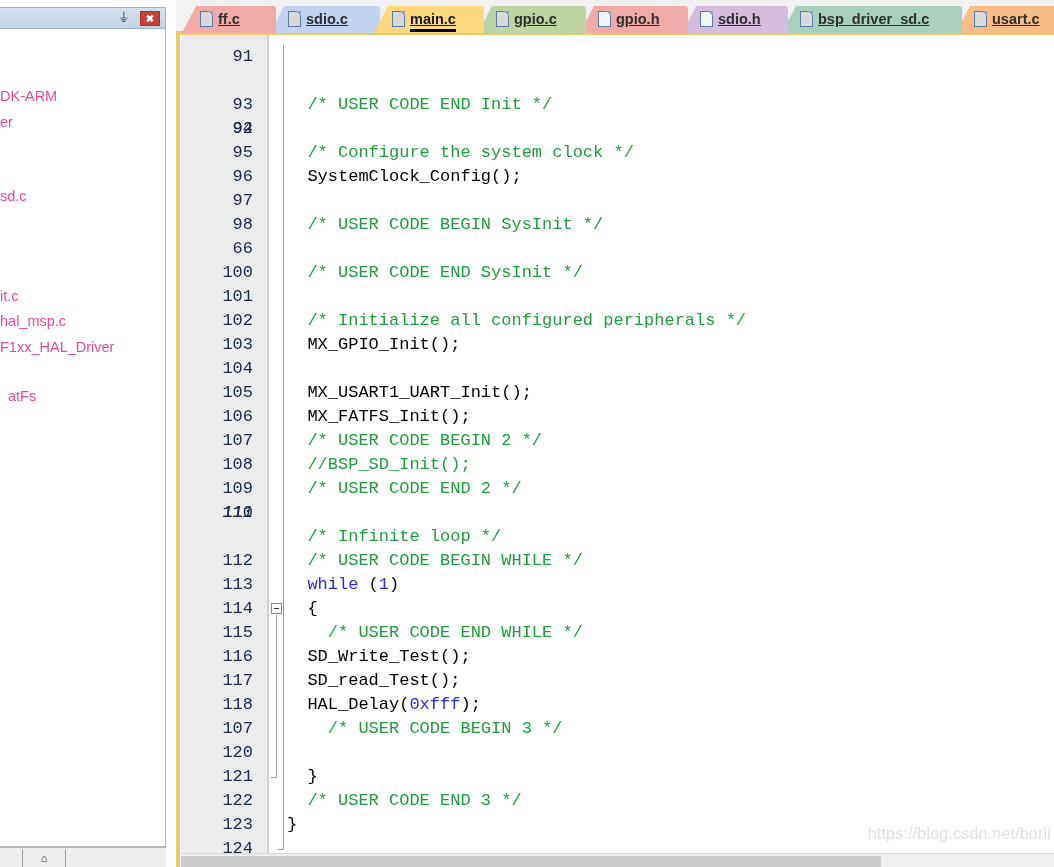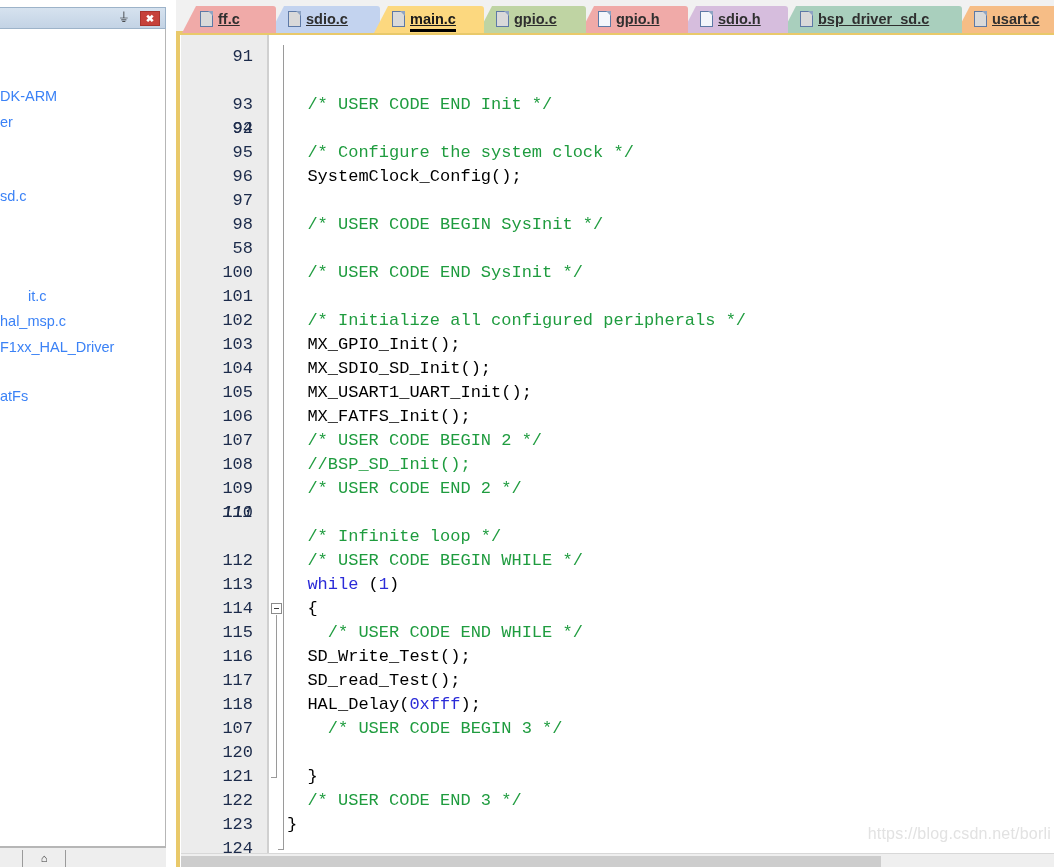--- a/index.html
+++ b/index.html
@@ -33,21 +33,21 @@
     box-sizing:border-box;
   }
   #tree-body{
     position:absolute;left:0;top:29px;width:166px;height:818px;
     background:#ffffff;border:1px solid #b6b6b6;border-left:none;border-top:none;
     box-sizing:border-box;overflow:hidden;
   }
   .tree-row{
     position:absolute;left:0;white-space:nowrap;
     font-family:"Liberation Sans", sans-serif;
-    font-size:14.5px;color:#3b82f6;text-align:center;
+    font-size:14.5px;color:#ec4899;text-align:center;
   }
   #tree-bottom-strip{
     position:absolute;left:0;top:847px;width:166px;height:20px;
     background:#eeeeee;border-top:1px solid #b6b6b6;
     box-sizing:border-box;
   }
   #tree-bottom-strip .btab{
     position:absolute;top:2px;height:17px;
     border-left:1px solid #9a9a9a;border-right:1px solid #9a9a9a;
     font-size:11px;color:#333;
@@ -208,24 +208,24 @@
 
   <div id="left-panel">
     <div id="left-panel-header">
       <div class="pin">⏚</div>
       <div class="closebtn">✖</div>
     </div>
     <div id="tree-body">
         <div class="tree-row" style="top: 59px; left: 0px;">DK-ARM</div>
         <div class="tree-row" style="top: 85px; left: 0px;">er</div>
         <div class="tree-row" style="top: 159px; left: 0px;">sd.c</div>
-        <div class="tree-row" style="top: 259px; left: 16px; padding-left: 12px;">it.c</div>
+        <div class="tree-row" style="top: 259px; left: 0px;">it.c</div>
         <div class="tree-row" style="top: 284px; left: 0px;">hal_msp.c</div>
         <div class="tree-row" style="top: 310px; left: 0px;">F1xx_HAL_Driver</div>
-        <div class="tree-row" style="top: 359px; left: 0px;">atFs</div>
+        <div class="tree-row" style="top: 359px; left: 0px; padding-left: 8px;">atFs</div>
       </div>
     <div id="tree-bottom-strip">
       <div class="btab" style="left:22px;width:42px;text-align:center;line-height:17px;">⌂</div>
     </div>
   </div>
 
   <div id="editor-panel">
 
     <div id="tabstrip-bg">
         <div class="tab" style="left: 6px; width: 94px; z-index: 20;">
@@ -277,21 +277,21 @@
     <div id="code-area">
       <div id="gutter">
           <div class="ln" style="top: 10px;">91</div>
           <div class="ln" style="top: 42px; margin-top: 40px;">92</div>
           <div class="ln" style="top: 58px;">93</div>
           <div class="ln" style="top: 82px;">94</div>
           <div class="ln" style="top: 106px;">95</div>
           <div class="ln" style="top: 130px;">96</div>
           <div class="ln" style="top: 154px;">97</div>
           <div class="ln" style="top: 178px;">98</div>
-          <div class="ln" style="top: 202px;">58</div>
+          <div class="ln" style="top: 202px;">66</div>
           <div class="ln" style="top: 226px;">100</div>
           <div class="ln" style="top: 250px;">101</div>
           <div class="ln" style="top: 274px;">102</div>
           <div class="ln" style="top: 298px;">103</div>
           <div class="ln" style="top: 322px;">104</div>
           <div class="ln" style="top: 346px;">105</div>
           <div class="ln" style="top: 370px;">106</div>
           <div class="ln" style="top: 394px;">107</div>
           <div class="ln" style="top: 418px;">108</div>
           <div class="ln" style="top: 442px;">109</div>
@@ -327,21 +327,20 @@
           <div class="cl" style="top: 82px;"></div>
           <div class="cl" style="top: 106px;"><span class="cmt">  /* Configure the system clock */</span></div>
           <div class="cl" style="top: 130px;"><span>  SystemClock_Config();</span></div>
           <div class="cl" style="top: 154px;"></div>
           <div class="cl" style="top: 178px;"><span class="cmt">  /* USER CODE BEGIN SysInit */</span></div>
           <div class="cl" style="top: 202px;"></div>
           <div class="cl" style="top: 226px;"><span class="cmt">  /* USER CODE END SysInit */</span></div>
           <div class="cl" style="top: 250px;"></div>
           <div class="cl" style="top: 274px;"><span class="cmt">  /* Initialize all configured peripherals */</span></div>
           <div class="cl" style="top: 298px;"><span>  MX_GPIO_Init();</span></div>
-          <div class="cl" style="top: 322px;"><span>  MX_SDIO_SD_Init();</span></div>
           <div class="cl" style="top: 346px;"><span>  MX_USART1_UART_Init();</span></div>
           <div class="cl" style="top: 370px;"><span>  MX_FATFS_Init();</span></div>
           <div class="cl" style="top: 394px;"><span class="cmt">  /* USER CODE BEGIN 2 */</span></div>
           <div class="cl" style="top: 418px;"><span class="cmt">  //BSP_SD_Init();</span></div>
           <div class="cl" style="top: 442px;"><span class="cmt">  /* USER CODE END 2 */</span></div>
           <div class="cl" style="top: 466px;"></div>
           <div class="cl" style="top: 490px; font-family: Liberation Mono, monospace;"><span class="cmt">  /* Infinite loop */</span></div>
           <div class="cl" style="top: 514px;"><span class="cmt">  /* USER CODE BEGIN WHILE */</span></div>
           <div class="cl" style="top: 538px;"><span>  </span><span class="kw">while</span><span> (</span><span class="num">1</span><span>)</span></div>
           <div class="cl" style="top: 562px;"><span>  {</span></div>

